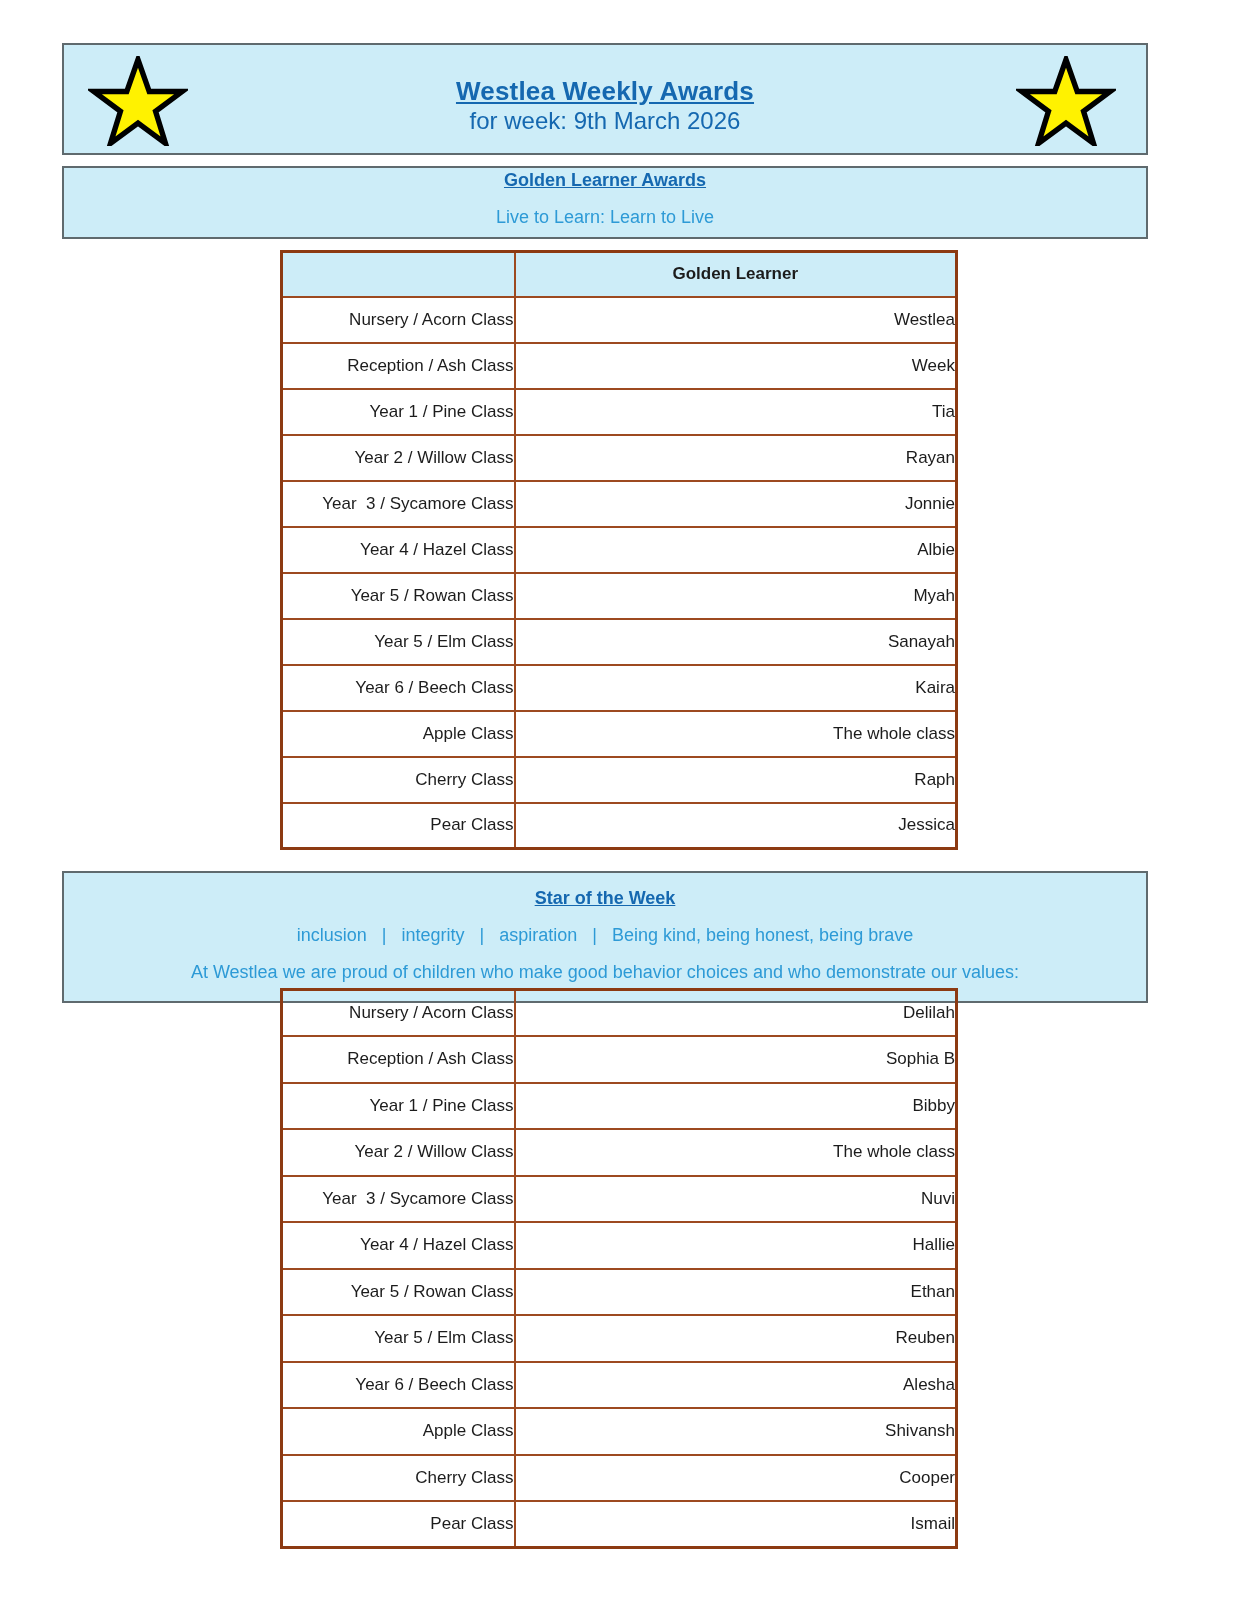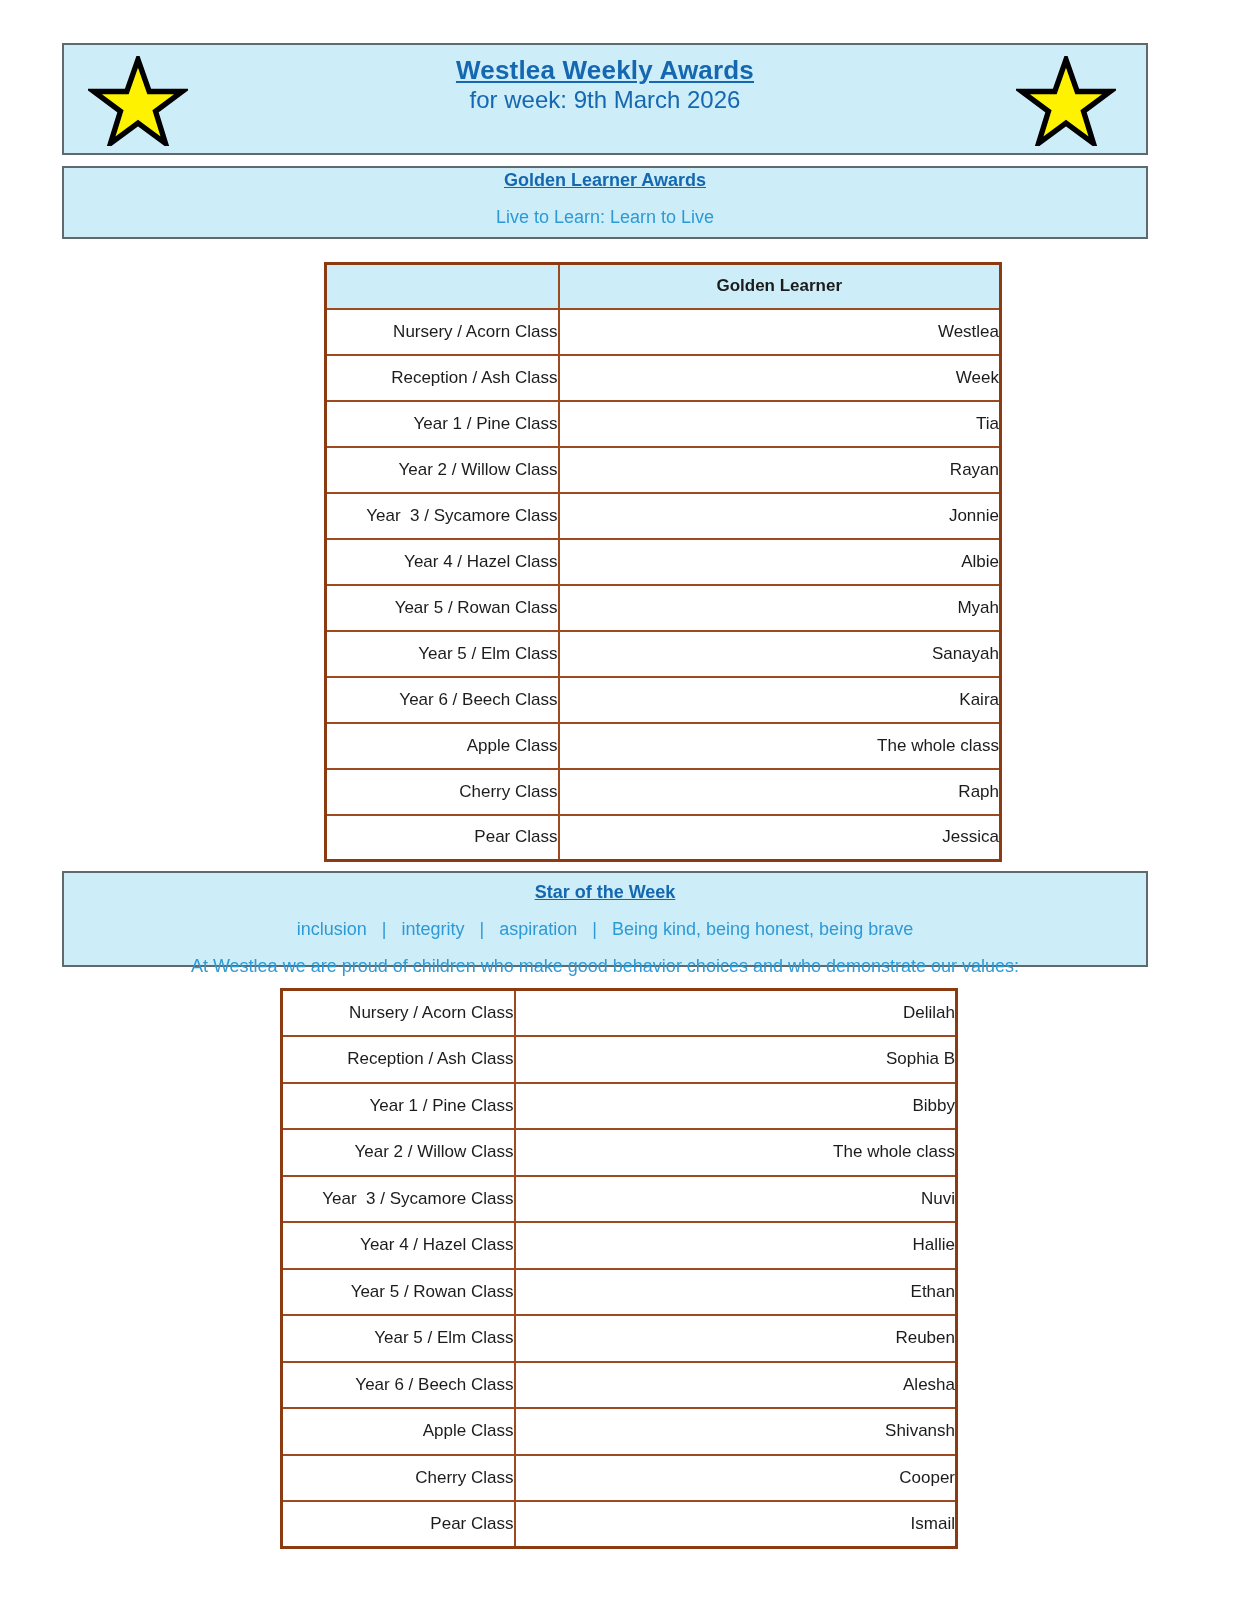--- a/index.html
+++ b/index.html
@@ -10,48 +10,48 @@
   }
 
   
   .banner {
     position:absolute; left:62px; width:1086px; box-sizing:border-box;
     background:var(--banner-fill,#cdedf8);
     border:2px solid var(--banner-border,#5f6a6e);
     text-align:center;
   }
   .header-box { top:43px; height:112px; }
-  .header-text { padding-top:10px; }
+  .header-text { padding-top:31px; }
   .page-title {
     font-size:26px; font-weight:bold; color:var(--heading-blue,#1568b0);
     text-decoration:underline; letter-spacing:0.2px;
   }
   .page-subtitle {
     font-size:24px; font-weight:normal; color:var(--heading-blue,#1568b0); margin-top:0;
   }
   .star { position:absolute; top:11px; width:100px; height:90px; }
   .star-left  { left:24px; }
   .star-right { right:30px; }
 
   .golden-banner { top:166px; height:73px; padding-top:2px; }
-  .star-banner   { top:871px; height:96px; padding-top:9px; }
+  .star-banner   { top:871px; height:132px; padding-top:15px; }
   .section-heading {
     font-size:18px; font-weight:bold; color:var(--heading-blue,#1568b0);
     text-decoration:underline;
   }
   .section-sub, .banner-line {
     font-size:18px; color:var(--light-blue,#2d9ad6); margin-top:16px; white-space:pre-wrap;
   }
 
   
   .awards-table {
     position:absolute; left:280px; width:678px; table-layout:fixed;
     border-collapse:collapse; border:3px solid var(--table-border-outer,#8c3a12);
   }
-  .golden-table { top:262px;margin-left:44px; }
+  .golden-table { top:250px; }
   .star-table   { top:988px; }
   .awards-table th, .awards-table td {
     border:2px solid var(--table-border-inner,#9d4a20);
     font-size:17px; box-sizing:border-box; padding:0;
   }
   .awards-table th {
     height:45px; background:var(--banner-fill,#cdedf8);
     font-weight:bold; text-align:center; color:var(--text-dark,#1c1c1c);
   }
   .awards-table td { height:46px;text-align:right; }

